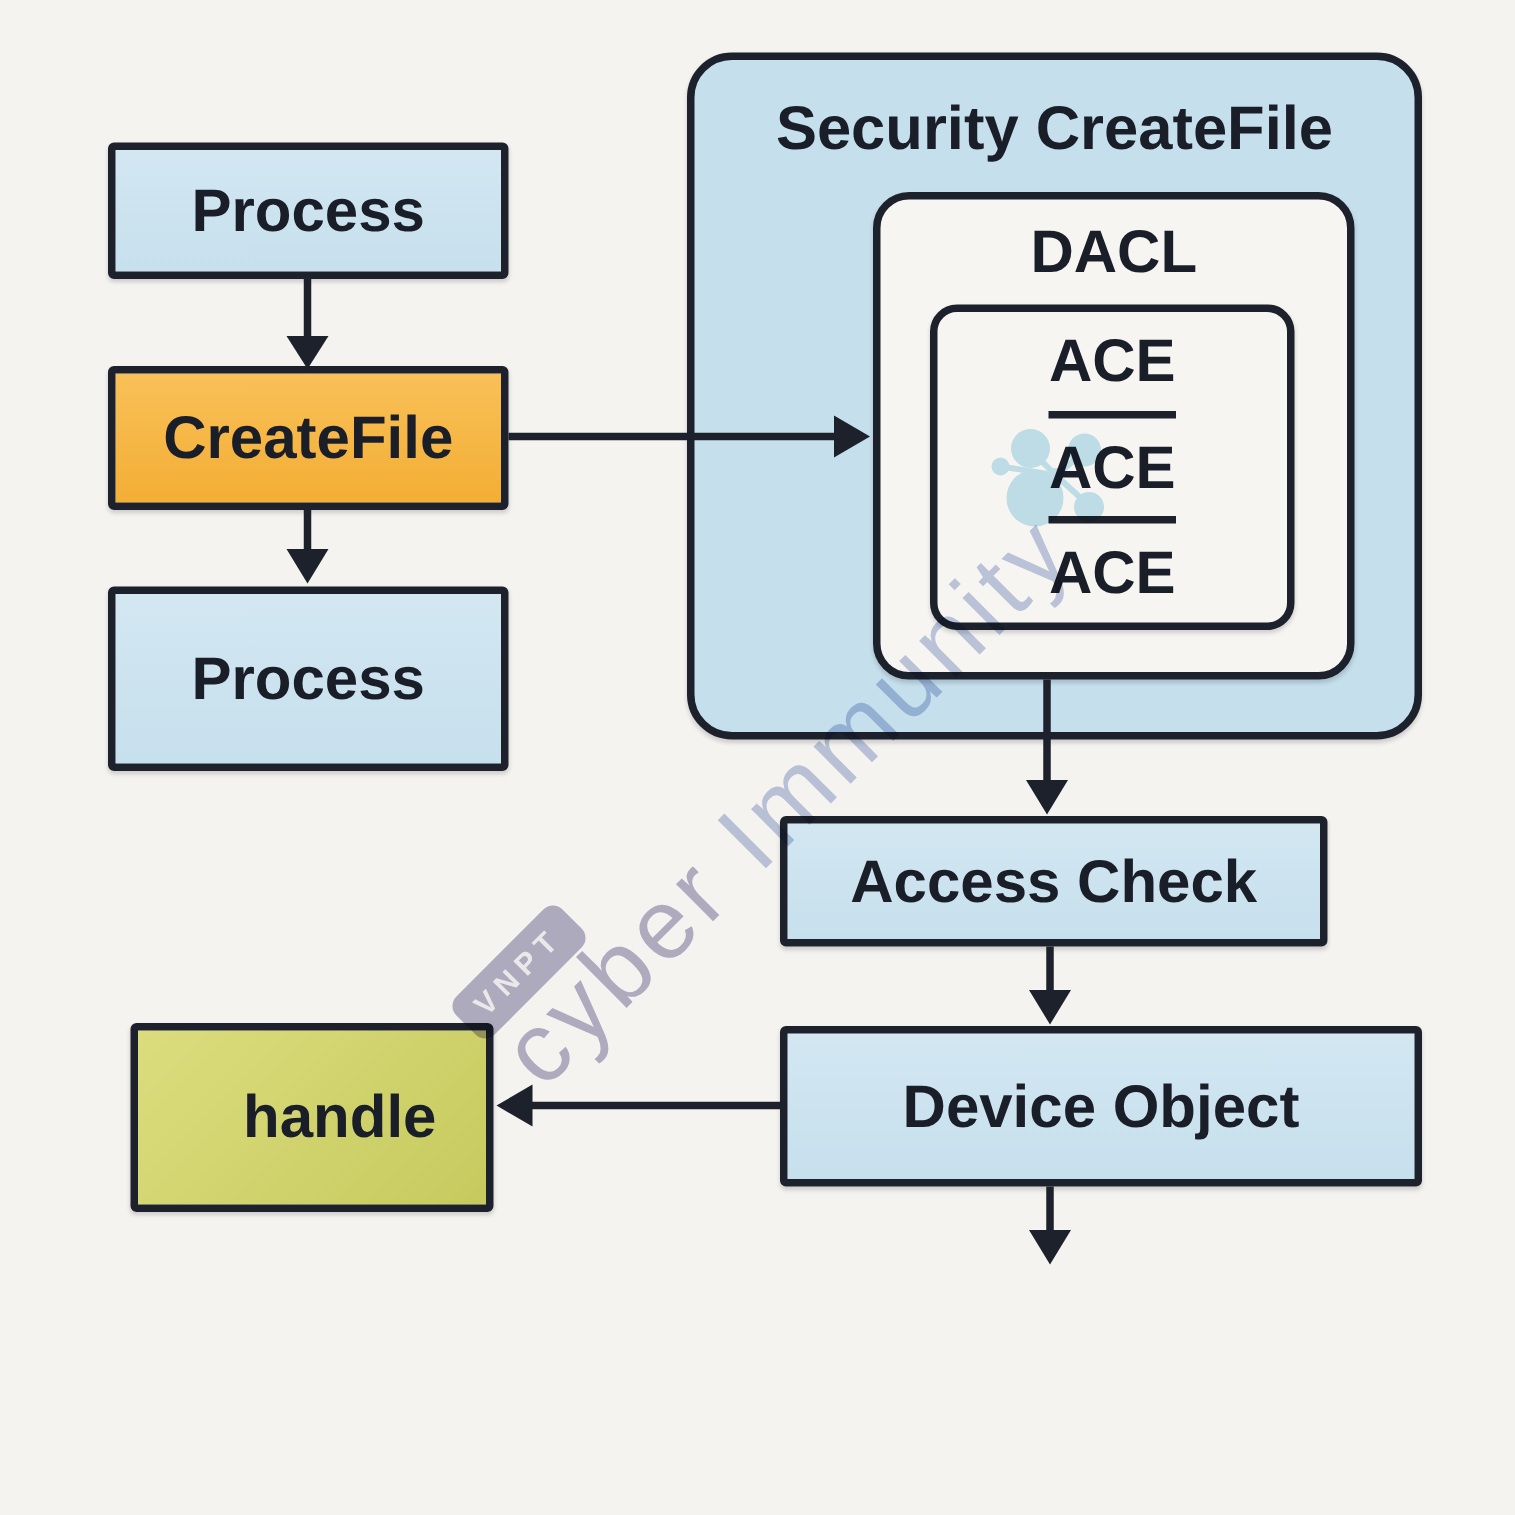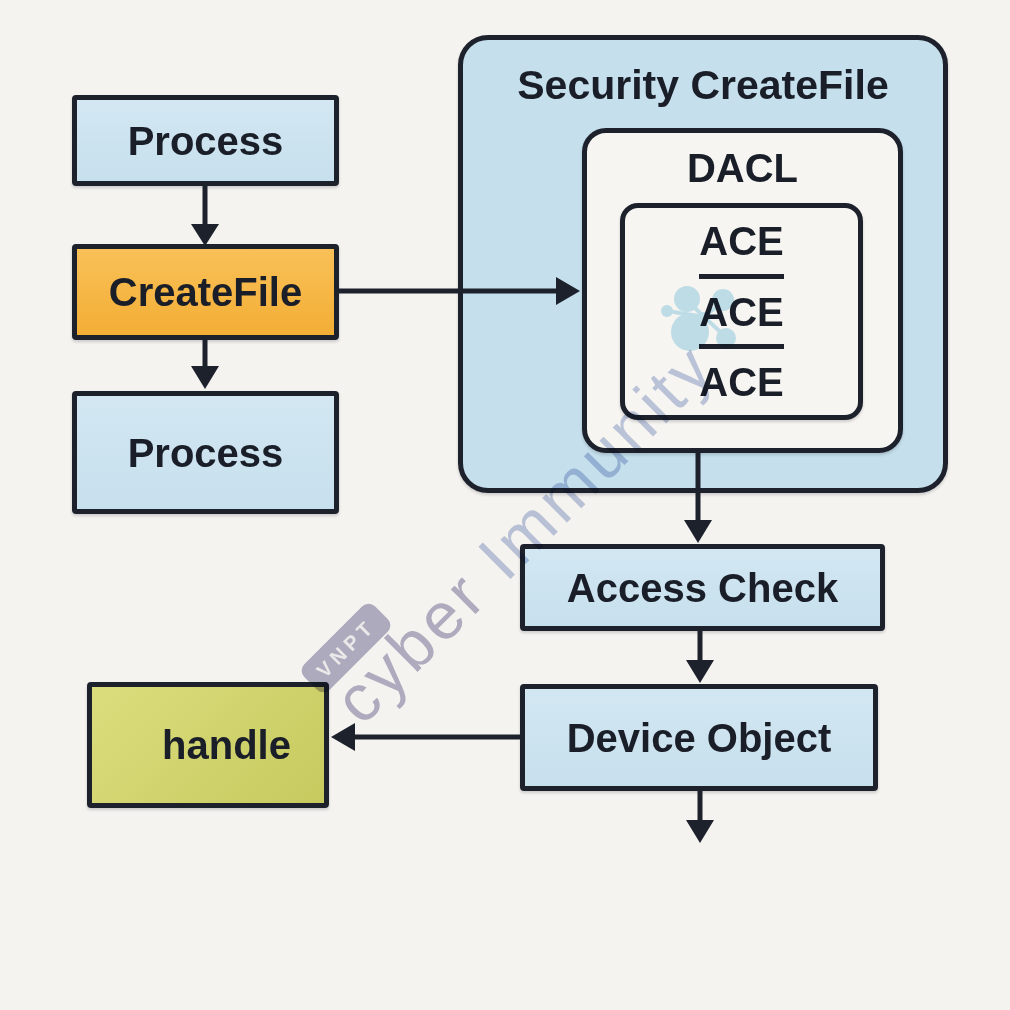--- a/index.html
+++ b/index.html
@@ -37,21 +37,21 @@
   #createfile{left:72px;top:244px;width:267px;height:96px;}
   #security-token{left:72px;top:391px;width:267px;height:123px;}
   #sd-container{left:458px;top:35px;width:490px;height:458px;}
   #sd-title{position:absolute;left:458px;top:62px;width:490px;text-align:center;font-weight:700;font-size:41px;}
   #dacl-box{left:582px;top:128px;width:321px;height:325px;}
   #dacl-title{position:absolute;left:582px;top:146px;width:321px;text-align:center;font-weight:700;font-size:40px;}
   #ace-stack{left:620px;top:203px;width:243px;height:217px;border-radius:18px;background:#f7f5f1;padding:0;flex-direction:column;align-items:center;justify-content:stretch;display:flex;}
   .ace-row{flex:1;display:flex;align-items:center;justify-content:center;font-weight:700;font-size:40px;}
   .ace-row + .ace-row{border-top:5px solid #1c212c;}
   #access-check{left:520px;top:544px;width:365px;height:87px;}
-  #device-object{left:520px;top:684px;width:358px;height:107px;}
+  #device-object{left:520px;top:684px;width:428px;height:107px;}
   #handle-granted{left:87px;top:682px;width:242px;height:126px;line-height:50px;}
   #error-box{left:520px;top:844px;width:365px;height:124px;font-size:38px;line-height:48px;}
 
   #arrow-layer{position:absolute;left:0;top:0;width:1010px;height:1010px;pointer-events:none;}
   #arrow-layer line{stroke:#1c212c;stroke-width:5;}
   #arrow-layer polygon{fill:#1c212c;}
 
   .watermark{position:absolute;mix-blend-mode:multiply;opacity:.85;pointer-events:none;}
   #wm-text{
     left:346px;top:678px;

